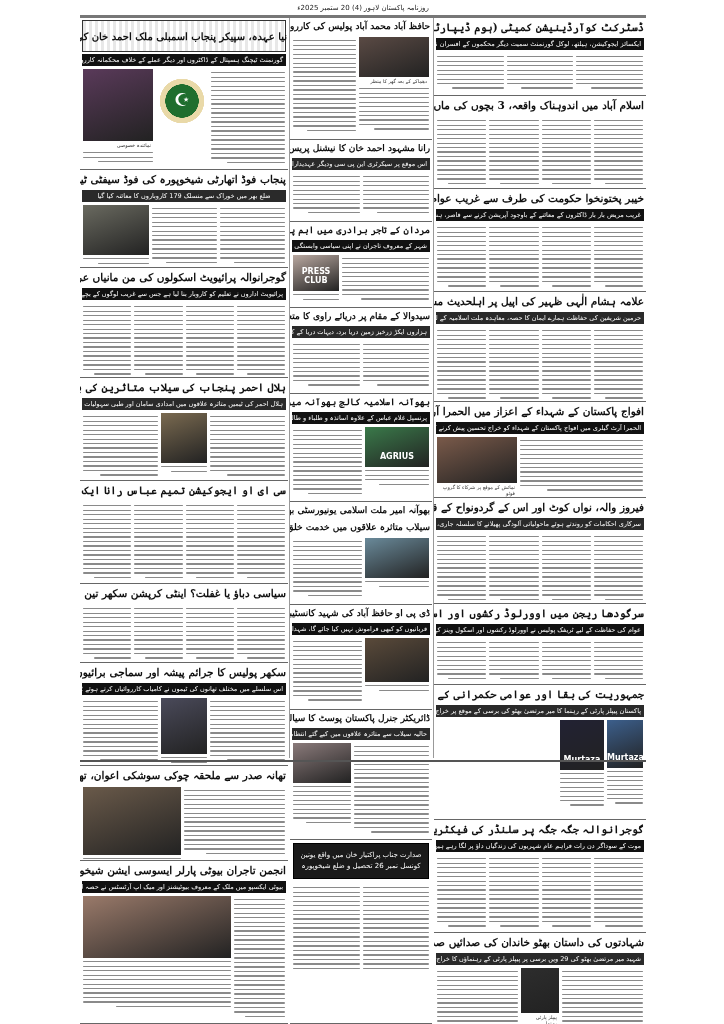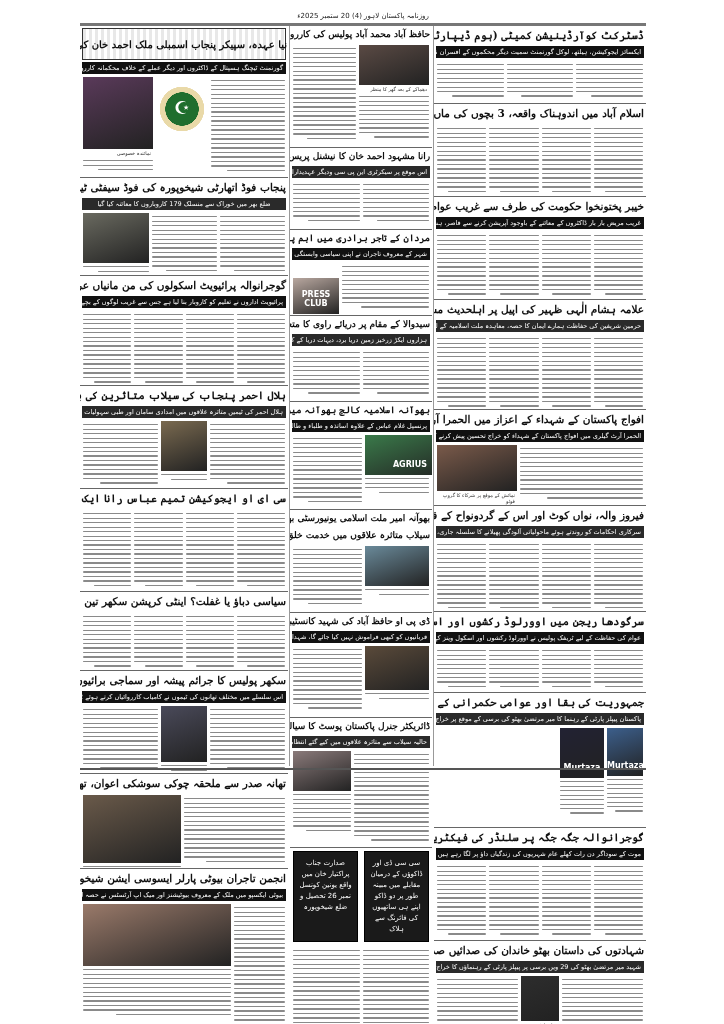--- a/index.html
+++ b/index.html
@@ -1,17 +1,17 @@
 <!DOCTYPE html>
 <html><head>
 <meta charset="utf-8">
 <style>
   html,body{margin:0;padding:0;background:#fff;}
   body{width:724px;height:1024px;position:relative;overflow:hidden;font-family:"DejaVu Sans",sans-serif;color:#111;}
-  .page{position:absolute;left:80px;top:8px;width:566px;height:764px;}
+  .page{position:absolute;left:80px;top:0;width:566px;height:764px;}
   .dateline{position:absolute;left:0;right:0;top:4px;height:10px;text-align:center;font-size:7px;color:#222;direction:rtl;}
   .rule-top{position:absolute;left:0;right:0;top:15px;height:3px;background:#777;}
   .rule-bottom{position:absolute;left:0;right:0;bottom:2px;height:2px;background:#555;}
   .col{position:absolute;top:18px;bottom:6px;}
   .col-r{left:354px;width:212px;}
   .col-m{left:210px;width:142px;}
   .col-l{left:0;width:208px;}
   .vsep{position:absolute;top:18px;bottom:6px;width:1px;background:#999;}
   .story{position:absolute;left:0;right:0;border-bottom:1px solid #666;overflow:hidden;box-sizing:border-box;}
   .head{font-family:"DejaVu Serif",serif;font-weight:bold;direction:rtl;text-align:center;white-space:nowrap;overflow:hidden;padding:2px 2px;color:#111;}
@@ -475,21 +475,21 @@
               <div class="txtline"></div>
               <div class="txtline"></div>
               <div class="txtline"></div>
               <div class="txtline s"></div>
             </div>
           </div>
         </div>
       </article>
       <article class="story" style="top: 802px; height: 113px;">
         <h2 class="head h-lg" style="margin: 0px;">گوجرانوالہ جگہ جگہ پر سلنڈر کی فیکٹریاں اور جگہ جگہ ریفلنگ کسی بھی وقت قیامت برپا ہو سکتی ہے</h2>
-        <div class="sub">موت کے سوداگر دن رات کھلے عام شہریوں کی زندگیاں داؤ پر لگا رہے ہیں</div>
+        <div class="sub">موت کے سوداگر دن رات فراہم عام شہریوں کی زندگیاں داؤ پر لگا رہے ہیں</div>
         <div class="body">
           <div class="txtcol">
             <div class="txtline"></div>
             <div class="txtline"></div>
             <div class="txtline"></div>
             <div class="txtline"></div>
             <div class="txtline"></div>
             <div class="txtline"></div>
             <div class="txtline"></div>
             <div class="txtline"></div>
@@ -682,21 +682,21 @@
             <div class="txtline"></div>
             <div class="txtline"></div>
             <div class="txtline"></div>
             <div class="txtline"></div>
             <div class="txtline"></div>
             <div class="txtline"></div>
             <div class="txtline"></div>
             <div class="txtline s"></div>
           </div>
           <div style="width: 46px;">
-            <div class="ph" style="width: 46px; height: 36px; background: linear-gradient(160deg, rgb(185, 168, 160) 0%, rgb(34, 34, 34) 100%); margin-top: 15px;">
+            <div class="ph" style="width: 46px; height: 36px; background: linear-gradient(160deg, rgb(185, 168, 160) 0%, rgb(34, 34, 34) 100%);">
               <span style="position: absolute; left: 0px; right: 0px; bottom: 6px; text-align: center; color: rgb(255, 255, 255); font: bold 8px &quot;DejaVu Sans&quot;, sans-serif;">PRESS CLUB</span>
             </div>
             <div class="txtcol">
               <div class="txtline"></div>
               <div class="txtline s"></div>
             </div>
           </div>
         </div>
       </article>
       <article class="story" style="top: 290px; height: 86px;">
@@ -727,21 +727,21 @@
             <div class="txtline"></div>
             <div class="txtline s"></div>
           </div>
         </div>
       </article>
       <article class="story" style="top: 376px; height: 108px;">
         <h2 class="head h-md" style="margin: 0px;">بھوآنہ اسلامیہ کالج بھوآنہ میں محفل میلاد النبی ﷺ کا انعقاد کیا گیا ہے</h2>
         <div class="sub">پرنسپل غلام عباس کے علاوہ اساتذہ و طلباء و طالبات کی کثیر تعداد نے شرکت کی</div>
         <div class="body">
           <div style="width: 64px;">
-            <div class="ph" style="width: 64px; height: 40px; background: linear-gradient(160deg, rgb(58, 122, 74) 0%, rgb(34, 34, 34) 100%); padding-left: 26px;">
+            <div class="ph" style="width: 64px; height: 40px; background: linear-gradient(160deg, rgb(58, 122, 74) 0%, rgb(34, 34, 34) 100%);">
               <span style="position: absolute; left: 0px; right: 0px; bottom: 6px; text-align: center; color: rgb(255, 255, 255); font: bold 8px &quot;DejaVu Sans&quot;, sans-serif;">AGRIUS</span>
             </div>
             <div class="txtcol">
               <div class="txtline"></div>
               <div class="txtline"></div>
               <div class="txtline"></div>
               <div class="txtline s"></div>
             </div>
           </div>
           <div class="txtcol">
@@ -857,21 +857,20 @@
               <div class="txtline"></div>
               <div class="txtline"></div>
               <div class="txtline"></div>
               <div class="txtline s"></div>
             </div>
           </div>
         </div>
       </article>
       <article class="story" style="top: 822px; height: 184px;">
         <div style="display: flex; flex-direction: row-reverse;">
-          <div class="boxnote" style="flex: 1 1 0%;">سی سی ڈی اور ڈاکوؤں کے درمیان مقابلے میں مبینہ طور پر دو ڈاکو اپنے ہی ساتھیوں کی فائرنگ سے ہلاک</div>
           <div class="boxnote" style="flex: 1 1 0%;">صدارت جناب پراکتیار خان میں واقع یونین کونسل نمبر 26 تحصیل و ضلع شیخوپورہ</div>
         </div>
         <div class="body">
           <div class="txtcol">
             <div class="txtline"></div>
             <div class="txtline"></div>
             <div class="txtline"></div>
             <div class="txtline"></div>
             <div class="txtline"></div>
             <div class="txtline"></div>

